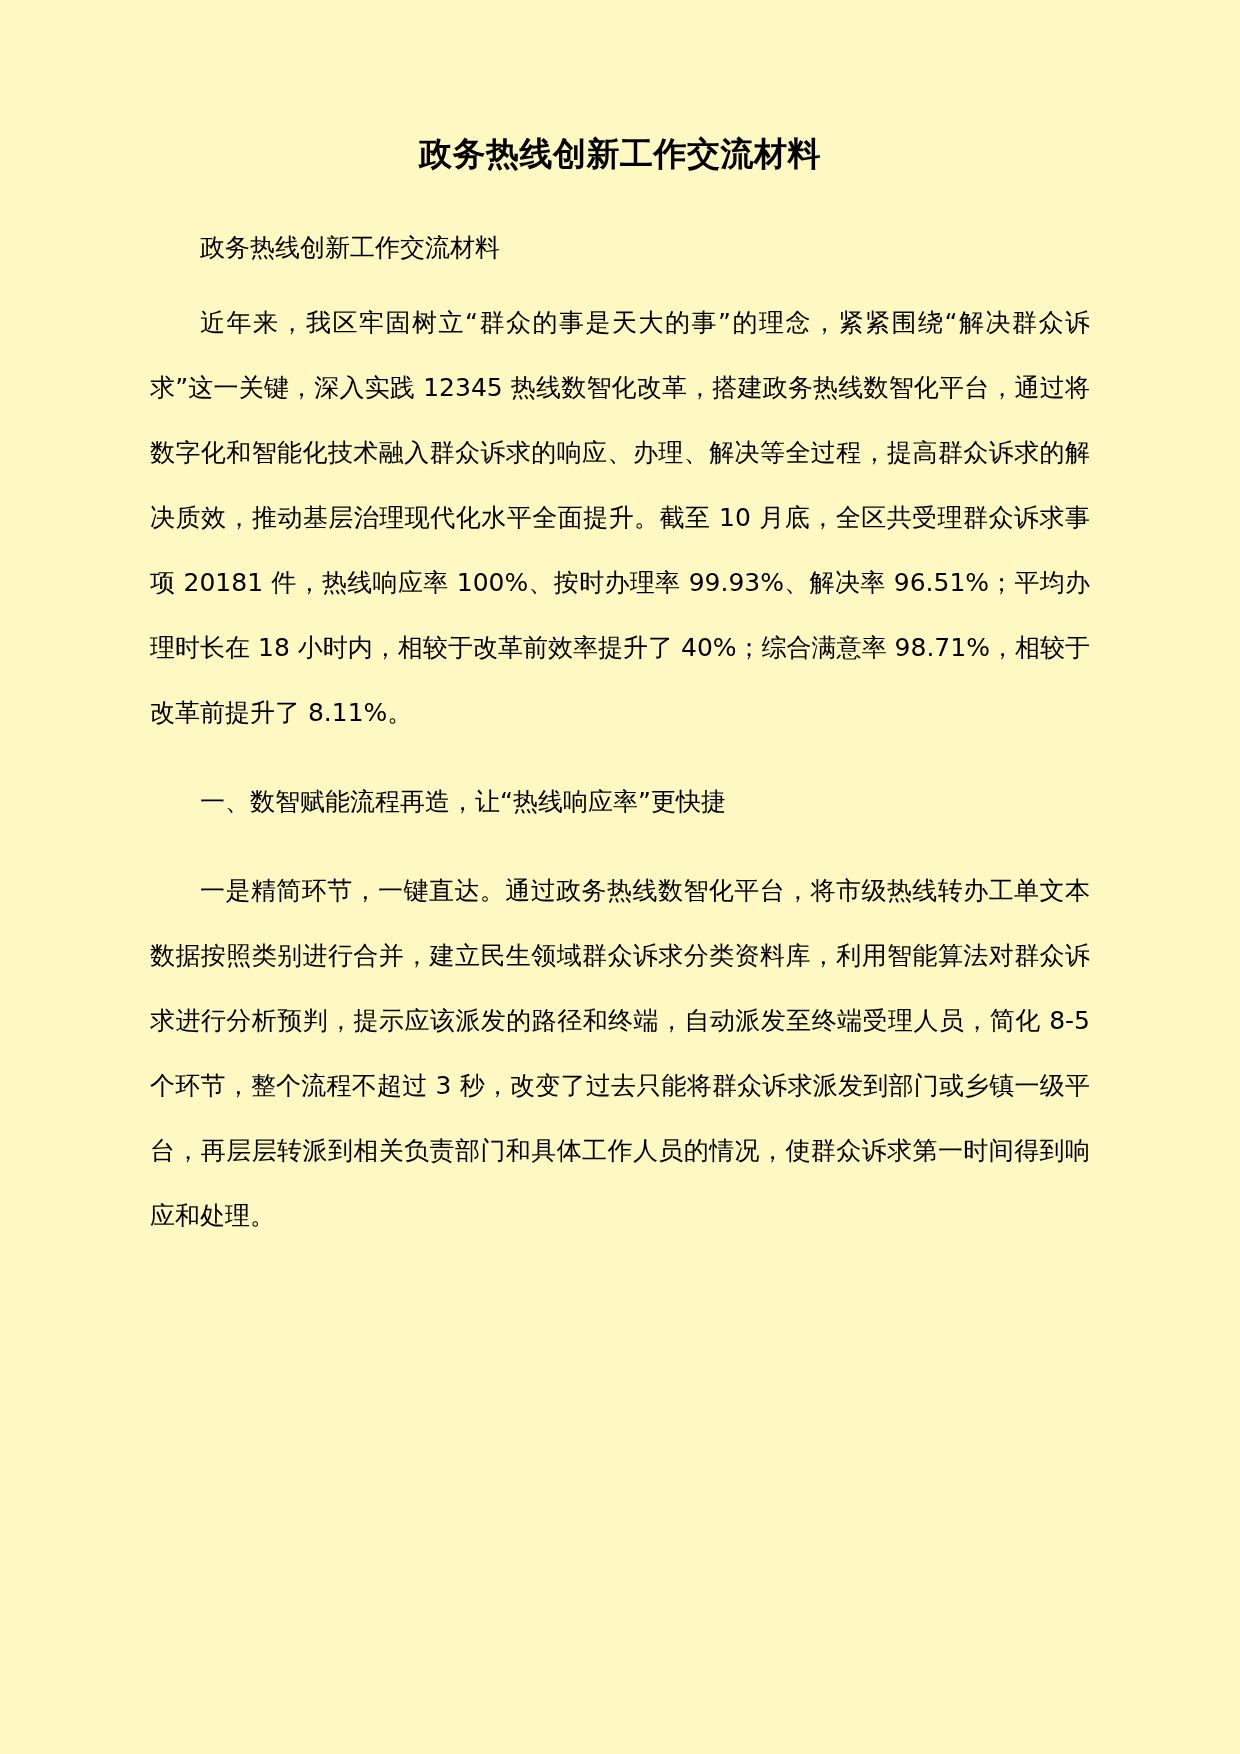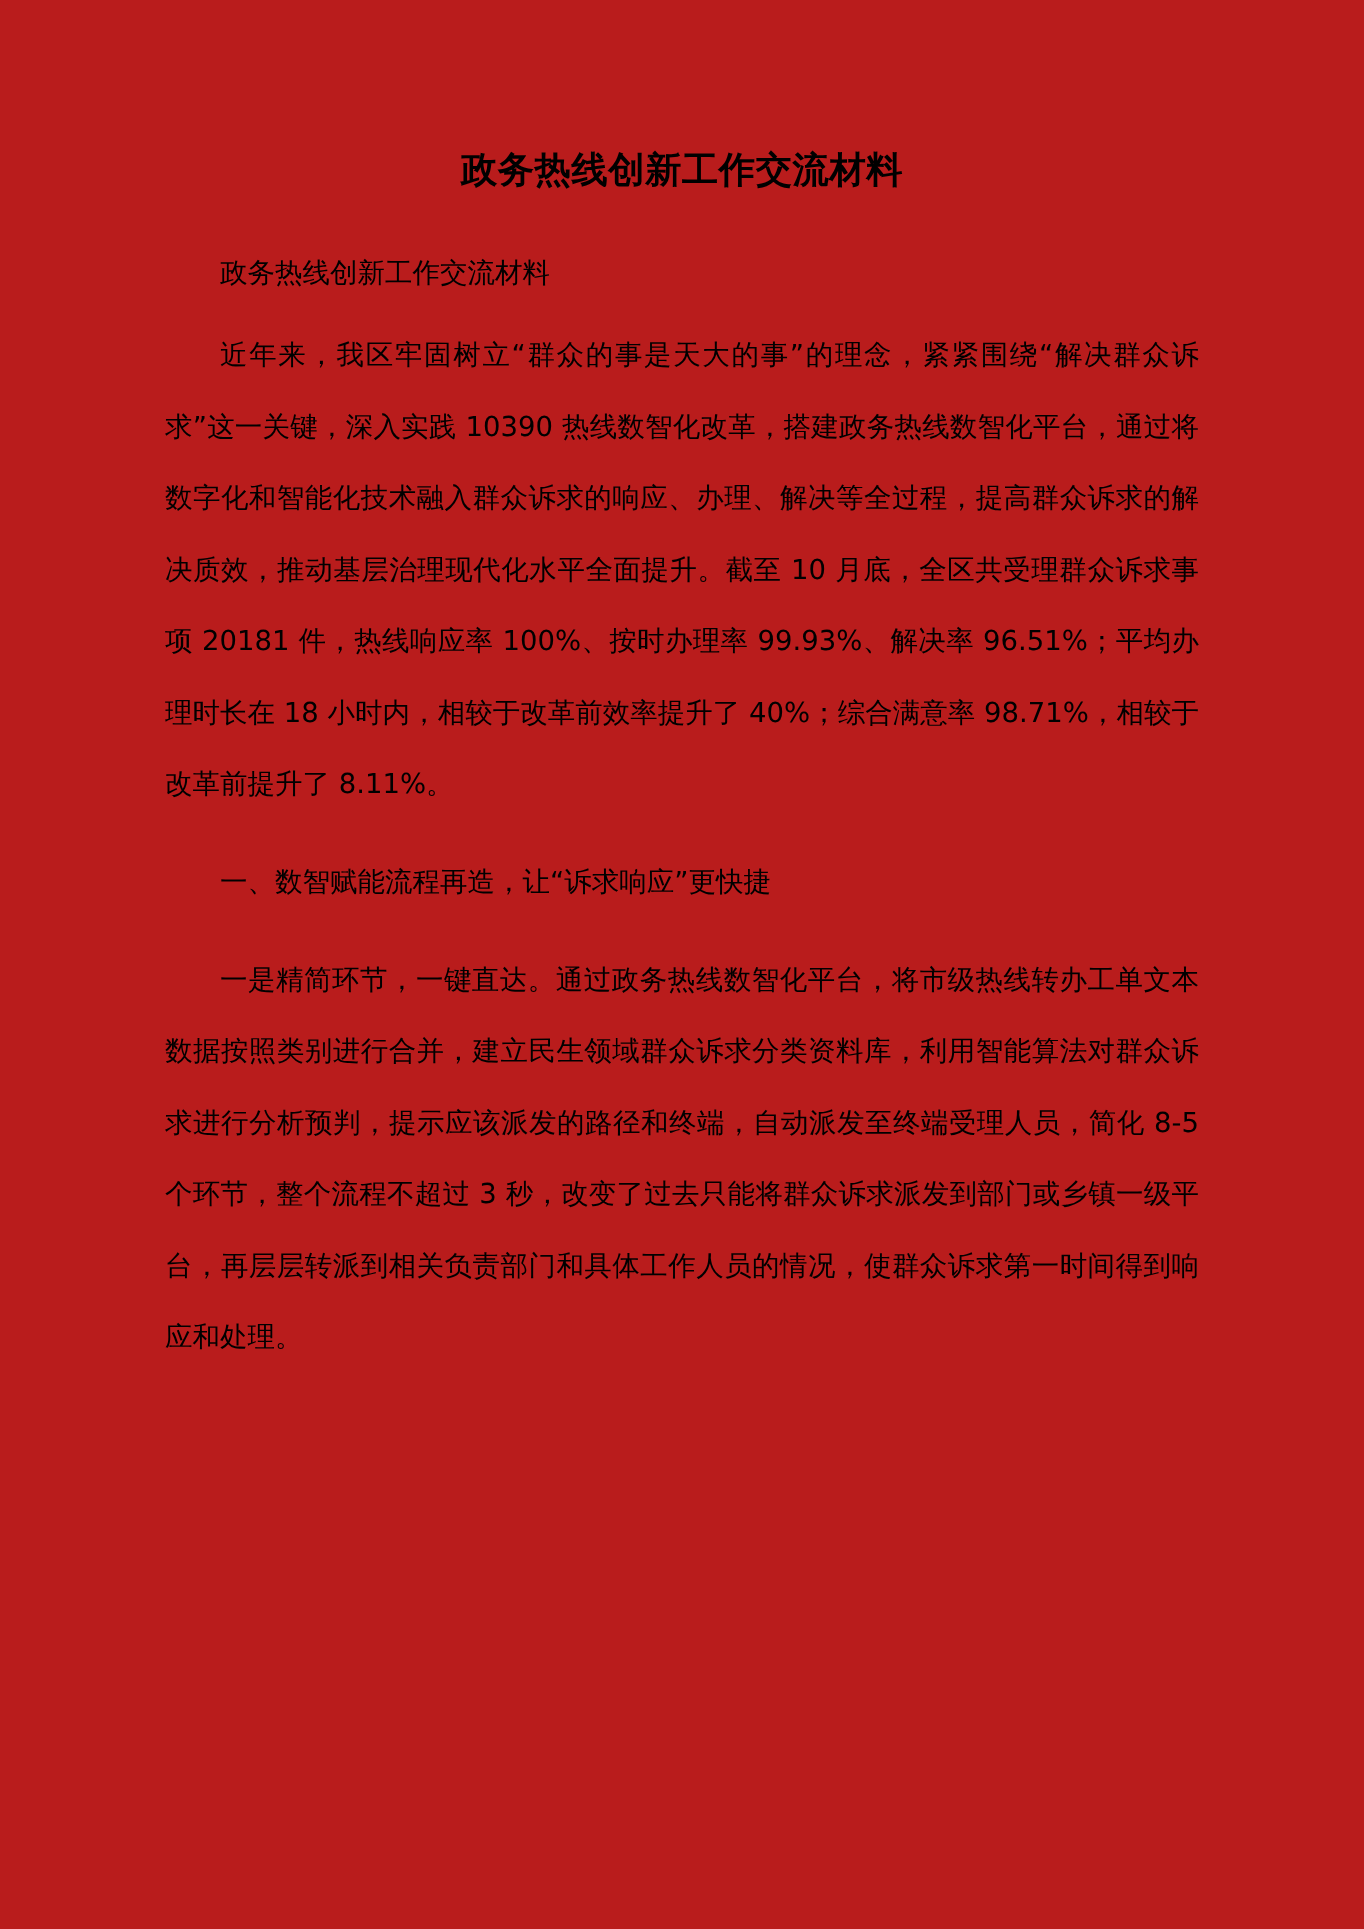--- a/index.html
+++ b/index.html
@@ -10,21 +10,21 @@
   body {
     font-family: "DejaVu Sans", "Liberation Sans", sans-serif;
     color: #000000;
     -webkit-font-smoothing: antialiased;
   }
   .page {
     position: relative;
     width: 1240px;
     height: 1754px;
     margin: 0 auto;
-    background: #b91c1c;
+    background: #fef9c3;
     box-sizing: border-box;
     overflow: hidden;
   }
   .page-inner {
     position: absolute;
     left: 0;
     top: 0;
     width: 1240px;
     padding: 132px 150px 0 150px;
     box-sizing: border-box;
@@ -67,20 +67,20 @@
 </head>
 <body>
 
 <div class="page">
   <div class="page-inner">
 
     <h1 class="doc-title">政务热线创新工作交流材料</h1>
 
     <p class="subtitle">政务热线创新工作交流材料</p>
 
-    <p class="body-para">近年来，我区牢固树立“群众的事是天大的事”的理念，紧紧围绕“解决群众诉求”这一关键，深入实践 10390 热线数智化改革，搭建政务热线数智化平台，通过将数字化和智能化技术融入群众诉求的响应、办理、解决等全过程，提高群众诉求的解决质效，推动基层治理现代化水平全面提升。截至 10 月底，全区共受理群众诉求事项 20181 件，热线响应率 100%、按时办理率 99.93%、解决率 96.51%；平均办理时长在 18 小时内，相较于改革前效率提升了 40%；综合满意率 98.71%，相较于改革前提升了 8.11%。</p>
+    <p class="body-para">近年来，我区牢固树立“群众的事是天大的事”的理念，紧紧围绕“解决群众诉求”这一关键，深入实践 12345 热线数智化改革，搭建政务热线数智化平台，通过将数字化和智能化技术融入群众诉求的响应、办理、解决等全过程，提高群众诉求的解决质效，推动基层治理现代化水平全面提升。截至 10 月底，全区共受理群众诉求事项 20181 件，热线响应率 100%、按时办理率 99.93%、解决率 96.51%；平均办理时长在 18 小时内，相较于改革前效率提升了 40%；综合满意率 98.71%，相较于改革前提升了 8.11%。</p>
 
-    <p class="section-heading">一、数智赋能流程再造，让“诉求响应”更快捷</p>
+    <p class="section-heading">一、数智赋能流程再造，让“热线响应率”更快捷</p>
 
     <p class="body-para">一是精简环节，一键直达。通过政务热线数智化平台，将市级热线转办工单文本数据按照类别进行合并，建立民生领域群众诉求分类资料库，利用智能算法对群众诉求进行分析预判，提示应该派发的路径和终端，自动派发至终端受理人员，简化 8-5 个环节，整个流程不超过 3 秒，改变了过去只能将群众诉求派发到部门或乡镇一级平台，再层层转派到相关负责部门和具体工作人员的情况，使群众诉求第一时间得到响应和处理。</p>
 
   </div>
 </div>
 
 </body></html>

